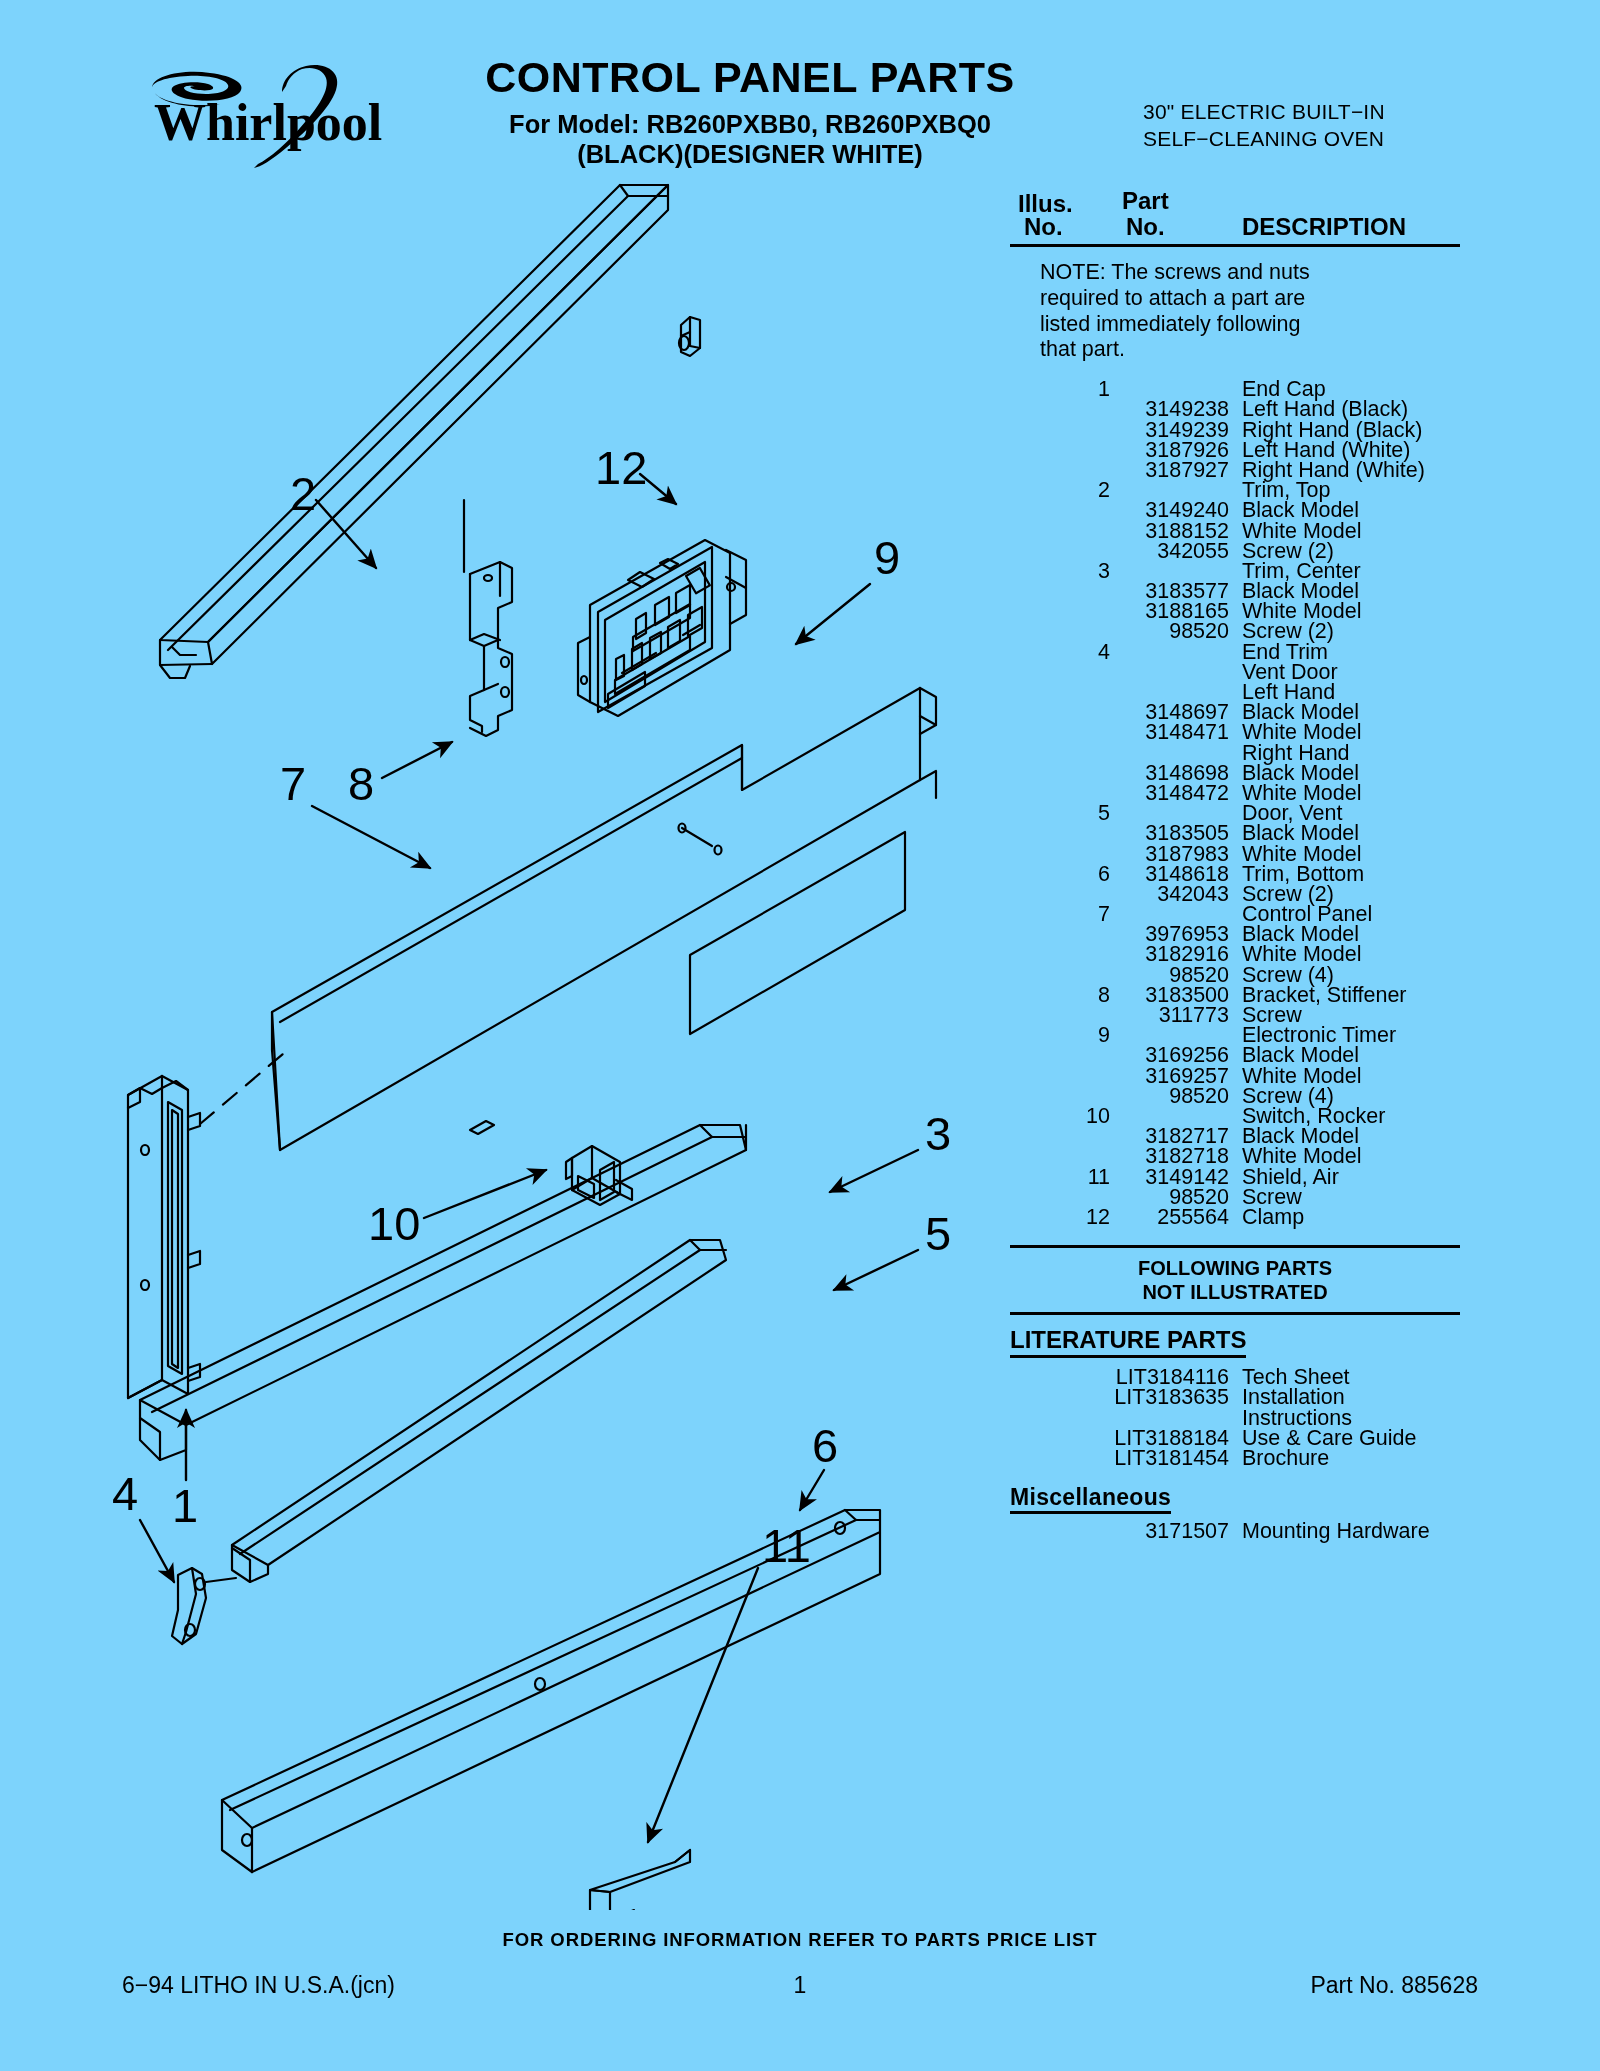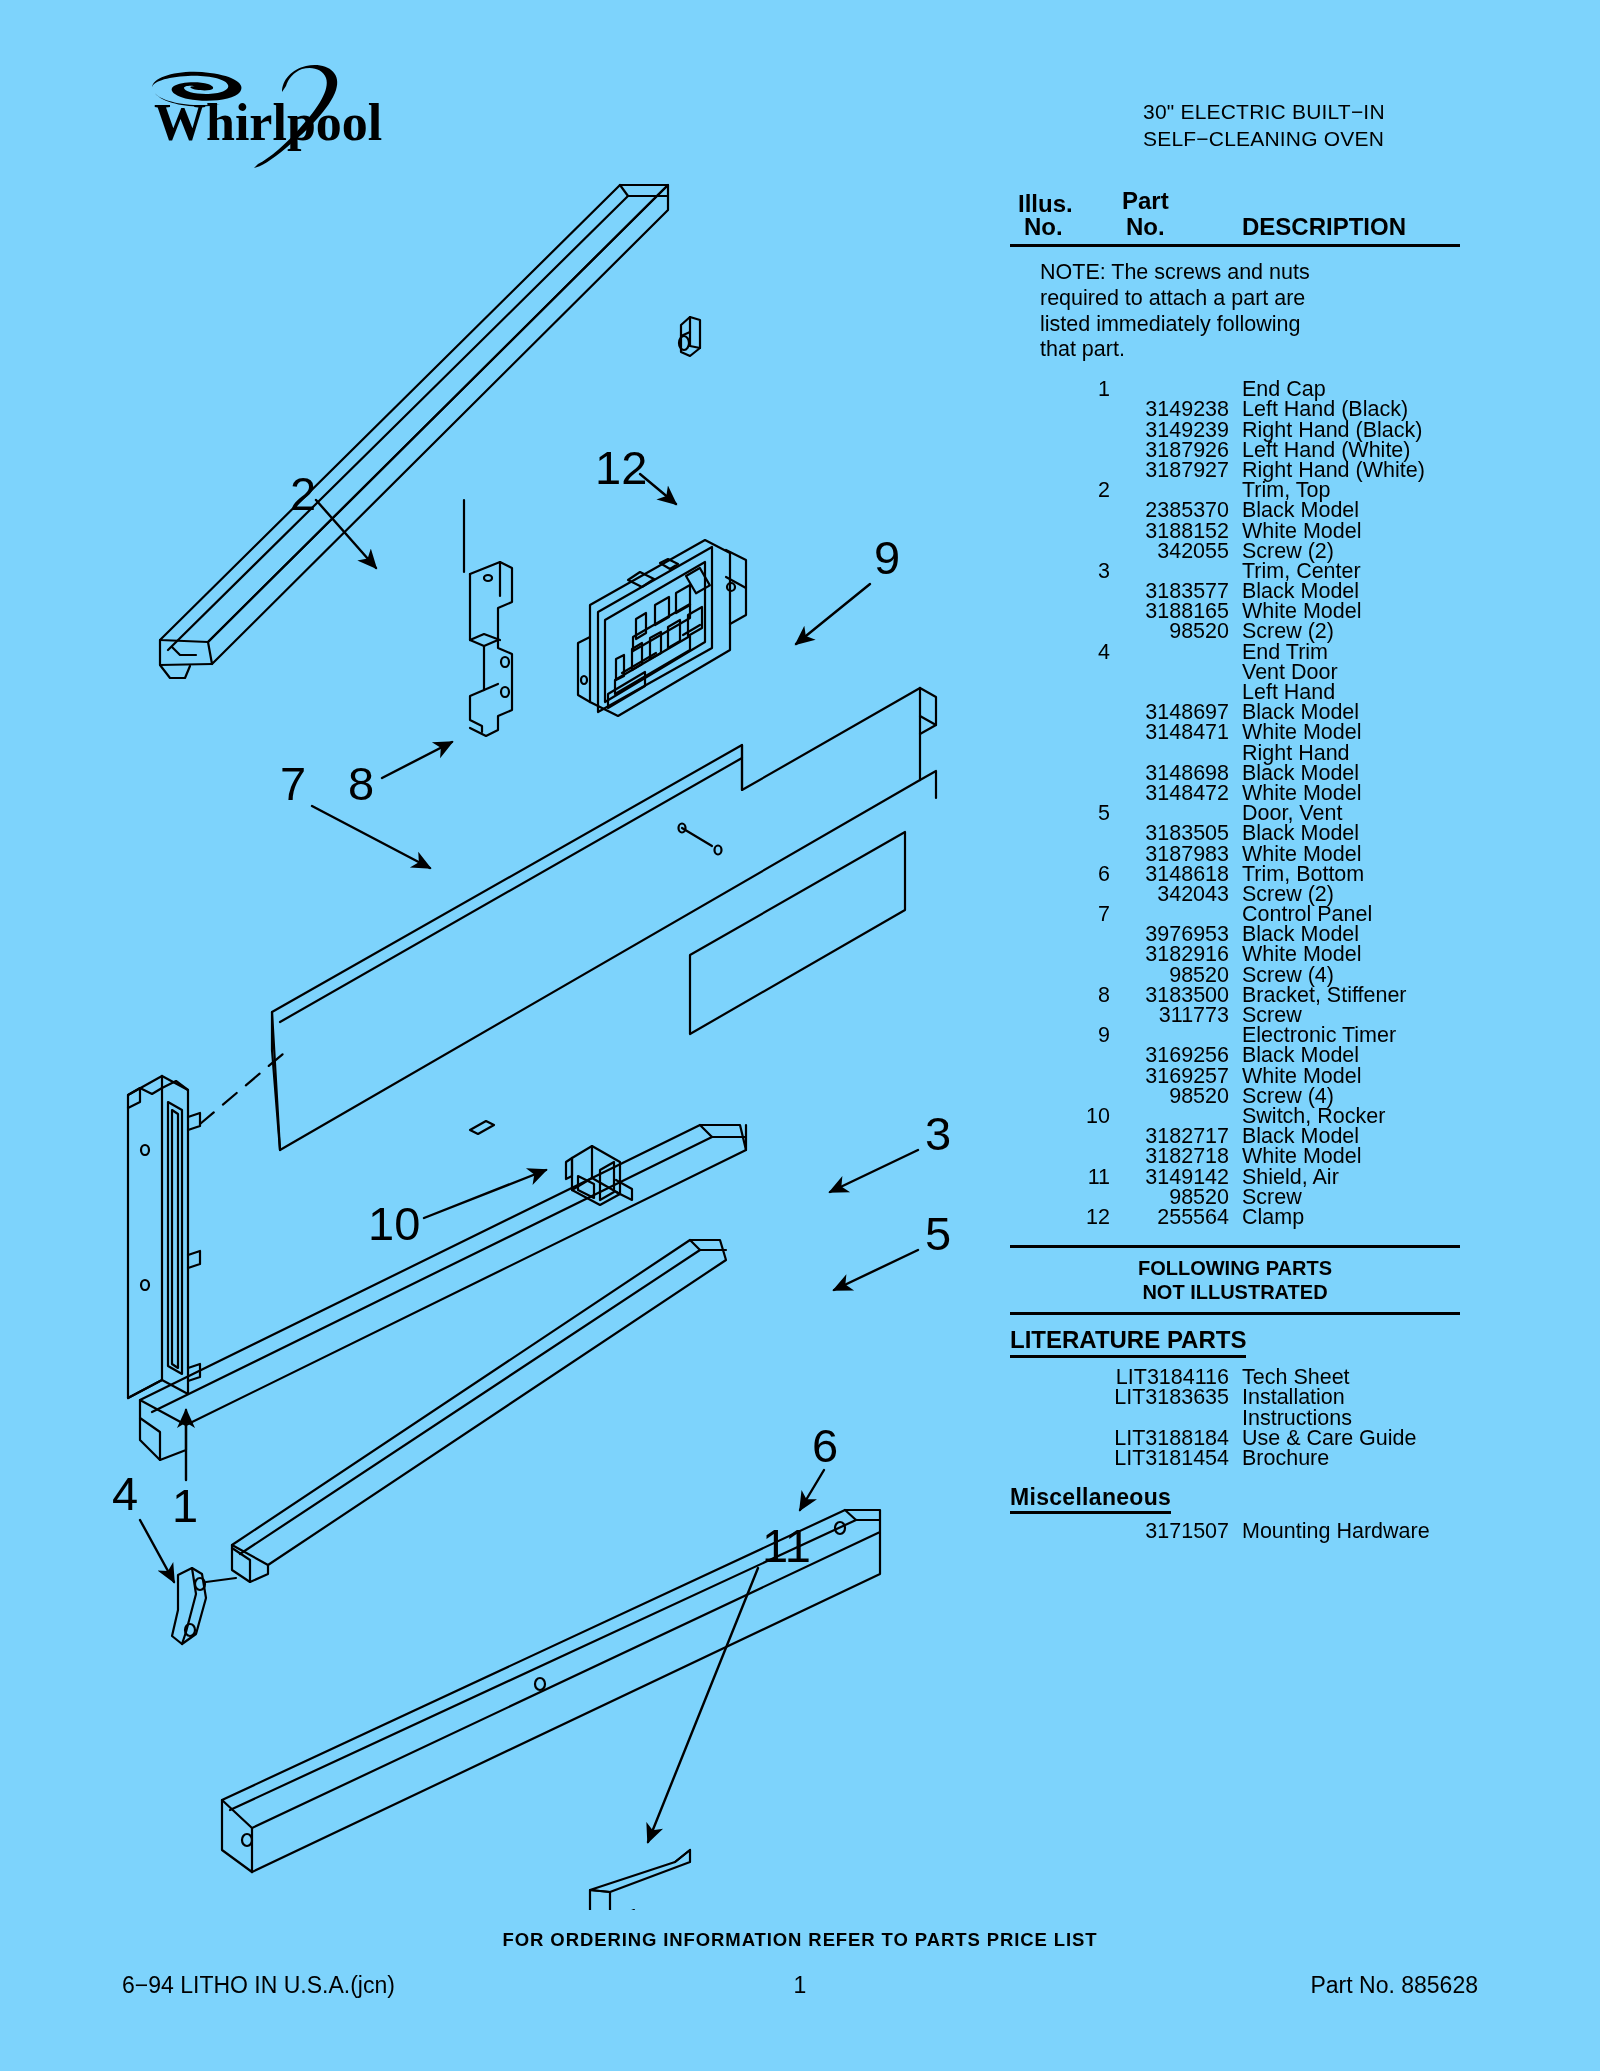--- a/index.html
+++ b/index.html
@@ -124,20 +124,25 @@
           <path d="M176 18 C196 14, 212 24, 206 42 C200 60, 178 82, 156 100
                    C142 112, 130 119, 124 120 L128 116 C140 110, 156 96, 170 80
                    C188 60, 200 42, 196 30 C193 21, 182 18, 172 21 C164 24, 158 31, 156 38
                    L152 44 C152 32, 162 21, 176 18 Z"></path>
 
           <text x="24" y="92" font-family="'Liberation Serif', serif" font-size="52" font-weight="bold" fill="#000">Whirlpool</text>
         </g>
       </svg>
     </div>
 
+    <div id="title-block">
+      <div id="doc-title">CONTROL PANEL PARTS</div>
+      <div id="doc-model">For Model: RB260PXBB0, RB260PXBQ0</div>
+      <div id="doc-colors">(BLACK)(DESIGNER WHITE)</div>
+    </div>
 
     <div id="appliance-block">
       <div>30" ELECTRIC  BUILT−IN</div>
       <div>SELF−CLEANING  OVEN</div>
     </div>
   </div>
 
   <div id="diagram">
     <svg width="1010" height="1760" viewBox="0 0 1010 1760" xmlns="http://www.w3.org/2000/svg" fill="none" stroke="#000" stroke-width="2.2" stroke-linejoin="round" stroke-linecap="round">
 
@@ -396,21 +401,21 @@
           <span class="c-part">3187927</span>
           <span class="c-desc">Right Hand (White)</span>
         </div>
         <div class="prow">
           <span class="c-illus">2</span>
           <span class="c-part"></span>
           <span class="c-desc">Trim, Top</span>
         </div>
         <div class="prow">
           <span class="c-illus"></span>
-          <span class="c-part">2385370</span>
+          <span class="c-part">3149240</span>
           <span class="c-desc">Black Model</span>
         </div>
         <div class="prow">
           <span class="c-illus"></span>
           <span class="c-part">3188152</span>
           <span class="c-desc">White Model</span>
         </div>
         <div class="prow">
           <span class="c-illus"></span>
           <span class="c-part">342055</span>

